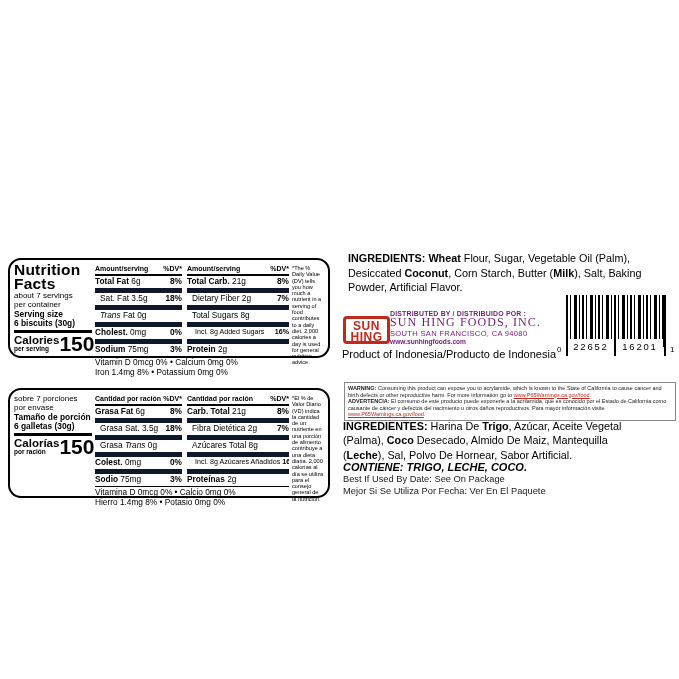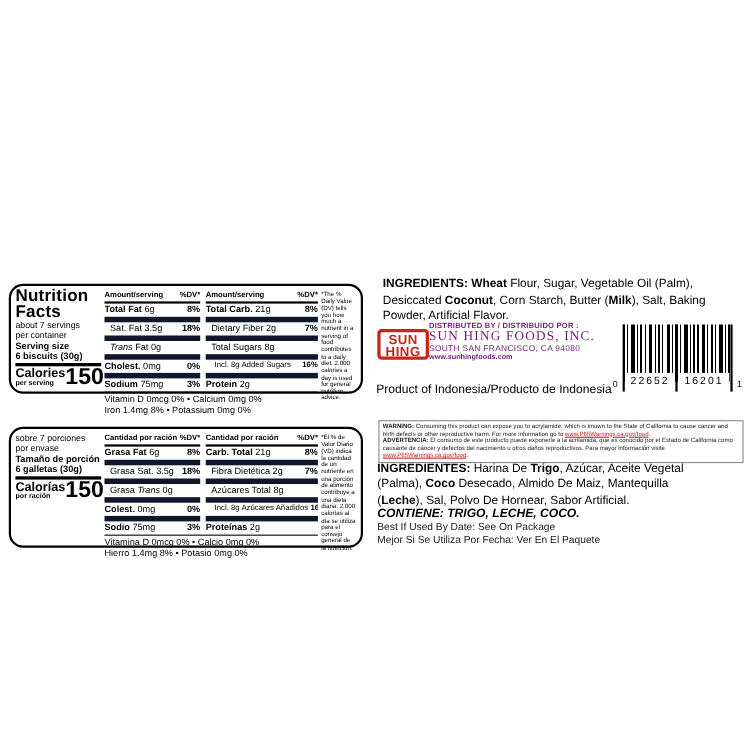--- a/index.html
+++ b/index.html
@@ -9,21 +9,21 @@
   
   .panel{position:absolute;left:8px;width:322px;border:2px solid #000;border-radius:13px;
          background:#fff;box-sizing:border-box;display:flex;padding:3px 4px}
   #panel-en{top:258px;height:100px}
   #panel-es{top:388px;height:110px}
   .col-id{width:78px;flex:none;padding-right:3px}
   .ptitle{font-weight:bold;font-size:15.5px;line-height:13.5px;letter-spacing:.2px}
   .servings{font-size:8px;line-height:8.5px;margin-top:2px}
   .ssize{font-weight:bold;font-size:8.4px;line-height:9px;margin-top:1px}
   .calrule{height:3px;background:#000;margin:2px 0 2px}
-  .calrow{display:flex;align-items:flex-start}
+  .calrow{display:flex;align-items:flex-end}
   .cal-label{font-weight:bold;font-size:11.5px;line-height:10px}
   .cal-sub{font-size:6.5px;font-weight:bold;line-height:7px}
   .cal-val{font-size:21px;font-weight:bold;line-height:16px;margin-left:auto}
   .cols-wrap{width:194px;flex:none;display:flex;flex-direction:column;padding-top:1px}
   .cols{display:flex}
   .ncol1{width:87px;flex:none;margin-right:5px}
   .ncol2{width:102px;flex:none}
   .colhead{display:flex;justify-content:space-between;font-weight:bold;font-size:7px;
            line-height:10px;border-bottom:2px solid #000;white-space:nowrap}
   .nrow{display:flex;white-space:nowrap;border-top:5px solid #0f172a;font-size:8.3px;
@@ -37,21 +37,21 @@
   .pfoot{flex:1;font-size:5.6px;line-height:6.3px;padding-left:3px;padding-top:2px}
 
   .sb{font-weight:bold}
   .si{font-style:italic}
   .sr{color:#c3281c;text-decoration:underline}
 
   
   .abs{position:absolute}
   #ing-en{left:348px;top:251px;width:328px;font-size:10.8px;line-height:14.6px}
   #contains-en{left:348px;top:296px;font-size:11px;font-weight:bold;font-style:italic}
-  #dist{left:343px;top:293px;height:40px;width:260px}
+  #dist{left:343px;top:310px;height:40px;width:260px}
   .logo{position:absolute;left:0;top:6px;width:47px;height:28px;border:3px solid #c3281c;
         border-radius:4px;color:#c3281c;font-weight:bold;text-align:center;font-size:12px;
         line-height:11px;box-sizing:border-box;padding-top:2px;letter-spacing:.5px}
   .dist-text{margin-left:47px;color:#701a75}
   .dist-label{font-size:6.9px;font-weight:bold;letter-spacing:.2px}
   .dist-company{font-family:"Liberation Serif",serif;font-size:12px;letter-spacing:1.1px;line-height:11.5px}
   .dist-address{font-size:7.6px;font-weight:normal;letter-spacing:.3px}
   .dist-web{font-size:6.6px;font-weight:bold}
   #origin{left:342px;top:348px;font-size:11px}
 

